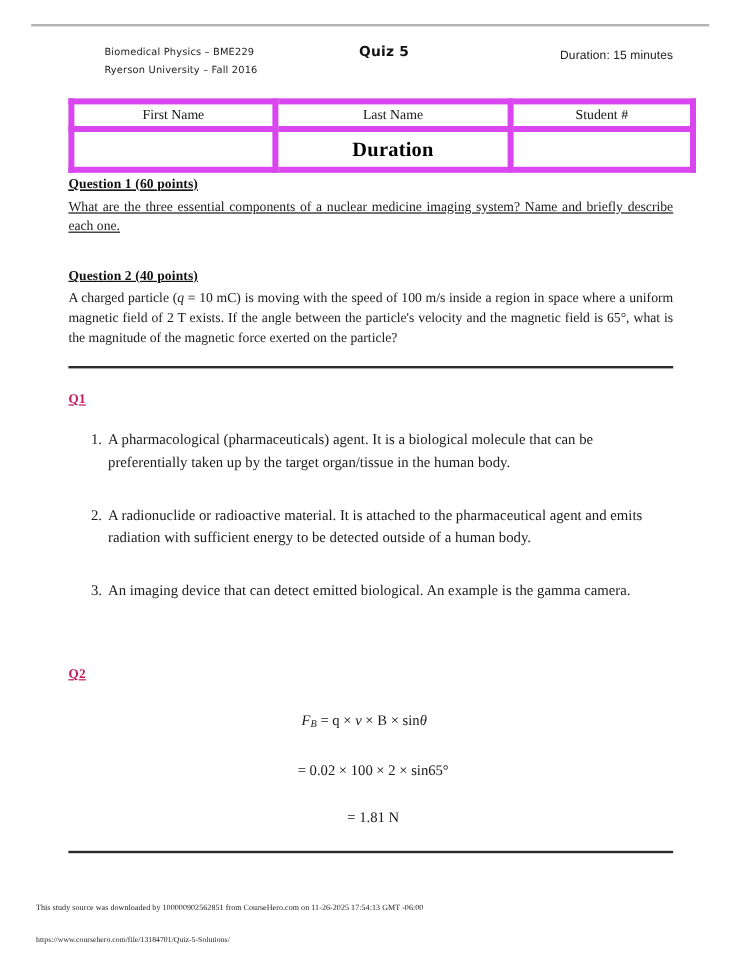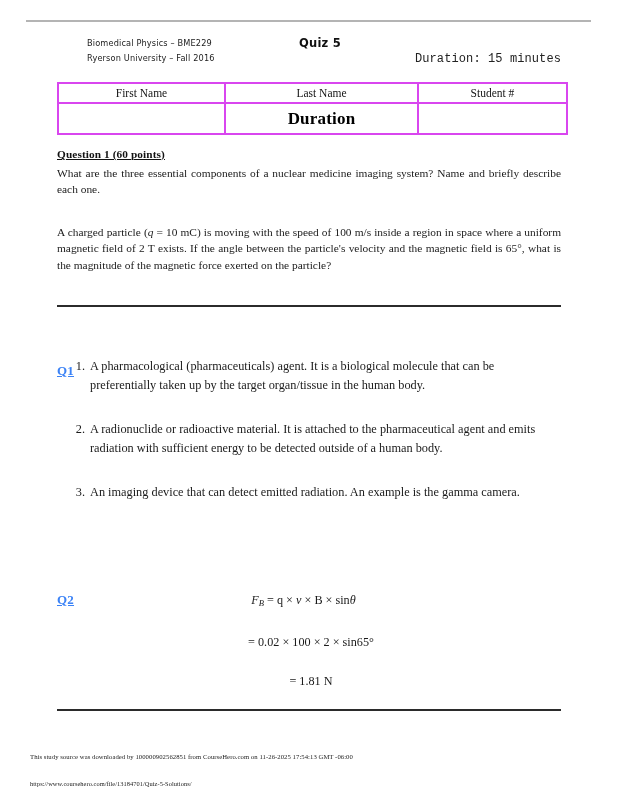--- a/index.html
+++ b/index.html
@@ -61,39 +61,39 @@
     font-family: "DejaVu Sans", "Liberation Sans", sans-serif;
     font-size: 11.5px;
     font-weight: bold;
     color: #111;
     letter-spacing: 0.2px;
     padding-left: 11px;
   }
   .duration {
     position: absolute;
     right: 0;
-    top: 16px;
-    font-family: Liberation Mono, monospace;
-    font-size: 12px;
+    top: 5px;
+    font-family: Liberation Sans, sans-serif;
+    font-size: 10px;
     color: #222;
     white-space: nowrap;
     letter-spacing: 0.1px;
   }
 
   
   .name-table {
     position: absolute;
     left: 57px;
     top: 82px;
     width: 503px;
     border-collapse: collapse;
     table-layout: fixed;
   }
   .name-table td {
-    border: 2px solid #d946ef;
+    border: 5px solid #d946ef;
     text-align: center;
     vertical-align: middle;
     padding: 0;
   }
   .name-table .th-cell {
     height: 18px;
     font-size: 11.5px;
     color: #141414;
   }
   .name-table .val-cell {
@@ -104,21 +104,21 @@
   .col-id    { width: 147px; }
   .solutions-text {
     font-size: 17px;
     font-weight: bold;
     color: #000;
     letter-spacing: 0.2px;
   }
 
   
   .q-block { position: absolute; left: 57px; width: 504px; }
-  #q1-block { top: 148px; }
+  #q1-block { top: 148px; text-decoration: underline; }
   #q2-block { top: 224px; }
 
   .q-head {
     font-size: 11.3px;
     font-weight: bold;
     text-decoration: underline;
     color: #111;
     letter-spacing: 0.1px;
     margin: 0 0 5px 0;
   }
@@ -139,26 +139,25 @@
     height: 0;
     border-top: 2px solid #2b2b2b;
   }
   #rule-answers { top: 305px; }
   #rule-footer  { top: 709px; }
 
   
   .ans-head {
     position: absolute;
     left: 57px;
-    font-size: 13px;
+    font-size: 11px;
     font-weight: bold;
     text-decoration: underline;
-    color: #3b82f6;
+    color: #be185d;
     letter-spacing: 0.2px;
-    margin-top: 36px;
   }
   #a1-head { top: 327px; }
   #a2-head { top: 556px; }
 
   .ans-list {
     position: absolute;
     left: 57px;
     top: 357px;
     width: 480px;
     margin: 0;
@@ -251,39 +250,40 @@
     </tr>
   </tbody>
     </table>
 
   <div class="q-block" id="q1-block">
     <p class="q-head">Question 1  (60 points)</p>
     <p class="q-body">What are the three essential components of a nuclear medicine imaging system? Name and briefly describe each one.</p>
   </div>
 
   <div class="q-block" id="q2-block">
+    <p class="q-head">Question 2  (40 points)</p>
     <p class="q-body"><span>A charged particle (</span><span class="it">q</span><span> = 10 mC) is moving with the speed of 100 m/s inside a region in space where a uniform magnetic field of 2 T exists. If the angle between the particle's velocity and the magnetic field is 65°, what is the magnitude of the magnetic force exerted on the particle?</span></p>
   </div>
 
   <div class="rule-dark" id="rule-answers"></div>
 
   <div class="ans-head" id="a1-head">Q1</div>
 
   <ol class="ans-list">
     <li>
       <span class="num">1.</span>
       <span>A pharmacological (pharmaceuticals) agent. It is a biological molecule that can be preferentially taken up by the target organ/tissue in the human body.</span>
     </li>
     <li>
       <span class="num">2.</span>
       <span>A radionuclide or radioactive material. It is attached to the pharmaceutical agent and emits radiation with sufficient energy to be detected outside of a human body.</span>
     </li>
     <li>
       <span class="num">3.</span>
-      <span>An imaging device that can detect emitted radiation. An example is the gamma camera.</span>
+      <span>An imaging device that can detect emitted biological. An example is the gamma camera.</span>
     </li>
   </ol>
 
   <div class="ans-head" id="a2-head">Q2</div>
 
   <div class="eq-wrap">
     <div class="eq" id="eq-1"><span class="sym-i">F</span><sub>B</sub><span> = q × </span><span class="sym-i">v</span><span> × B × sin</span><span class="sym-i">θ</span></div>
     <div class="eq" id="eq-2">= 0.02 × 100 × 2 × sin65°</div>
     <div class="eq" id="eq-3">= 1.81 N</div>
   </div>

